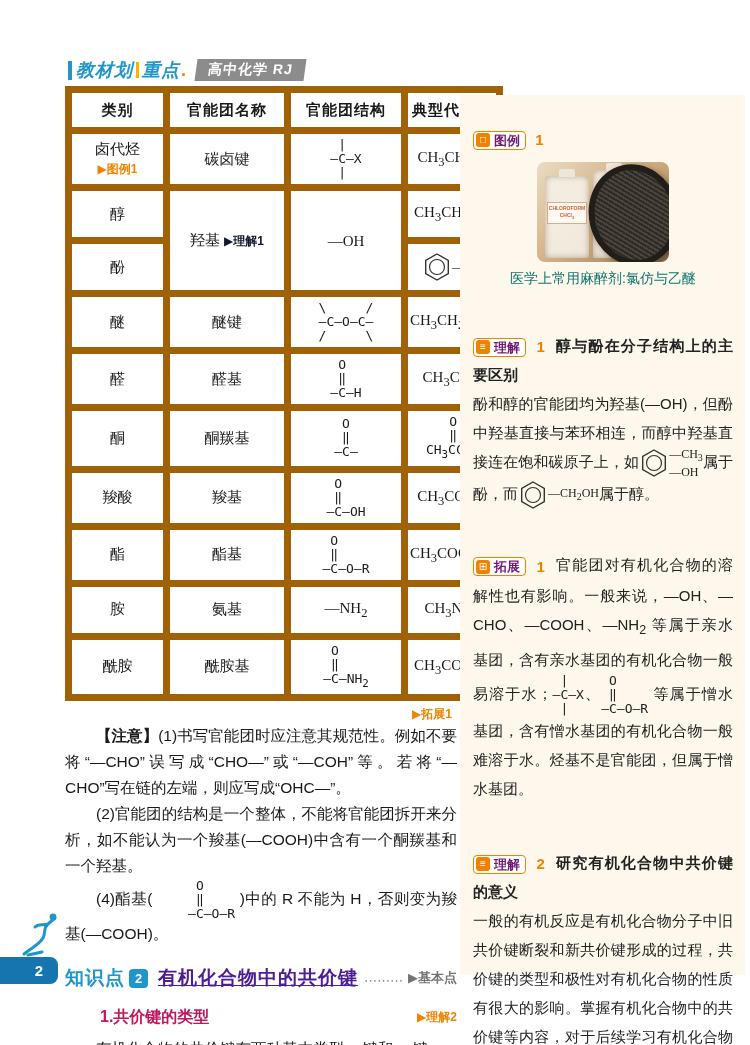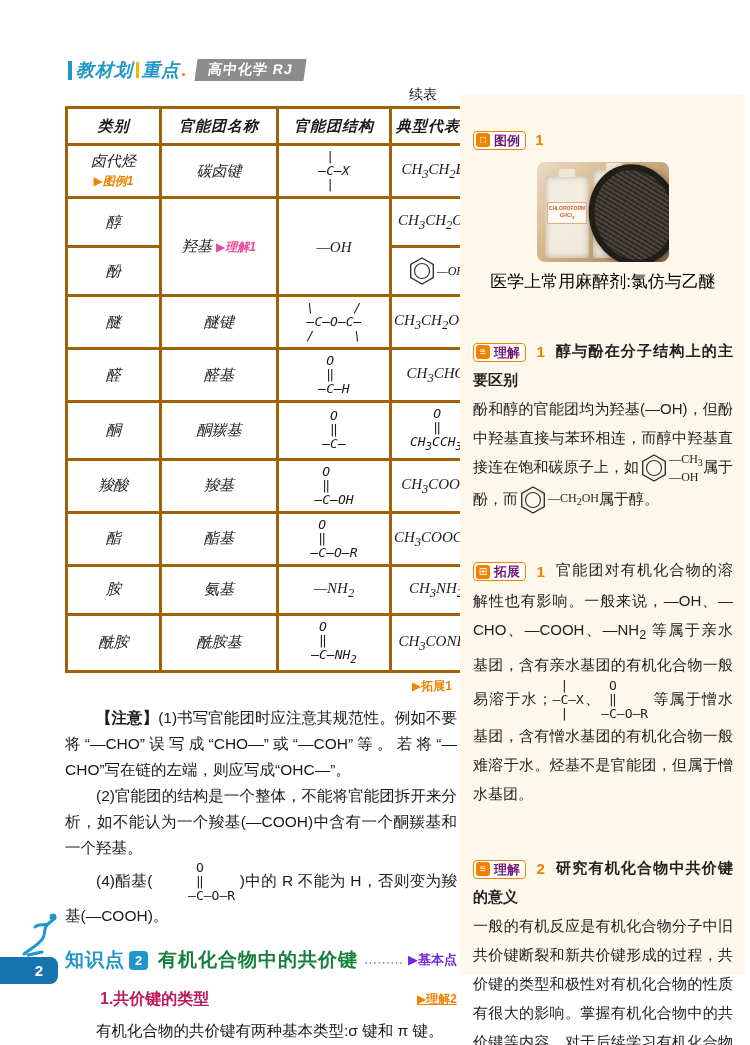--- a/index.html
+++ b/index.html
@@ -12,50 +12,50 @@
   .hdr .brand{color:#2196C9;font-weight:bold;font-size:18px;font-style:italic;letter-spacing:1px;}
   .hdr .bar-yellow{width:3px;height:16px;background:#F5B400;margin:0 3px;}
   .hdr .dot{color:#F08200;font-weight:bold;font-size:18px;margin-left:1px;}
   .hdr .subject{margin-left:10px;background:#8C8C8C;color:#fff;font-weight:bold;font-size:14px;
                 padding:2px 12px;transform:skewX(-8deg);letter-spacing:1px;}
 
   
   .main-col{position:absolute;left:65px;top:84px;width:392px;}
   .table-note{text-align:right;padding-right:20px;font-size:14px;line-height:20px;}
   table.func{border-collapse:collapse;width:387px;table-layout:fixed;margin-top:2px;}
-  table.func th,table.func td{border:3px solid #a16207;text-align:center;vertical-align:middle;padding:4px 2px;font-style:italic;}
+  table.func th,table.func td{border:7px solid #a16207;text-align:center;vertical-align:middle;padding:4px 2px;}
   table.func th{font-size:15px;font-weight:bold;height:26px;letter-spacing:1px;}
   table.func td{font-size:15px;height:38px;}
   .cat-tag{color:#F08200;font-size:12px;font-weight:bold;margin-top:2px;}
-  .name-tag{color:#ec4899;font-size:12px;font-weight:bold;margin-left:4px;}
+  .name-tag{color:#0f172a;font-size:12px;font-weight:bold;margin-left:4px;}
   .formula{font-family:"Liberation Serif","DejaVu Serif",serif;font-size:15px;}
   .stack{display:inline-flex;flex-direction:column;align-items:flex-start;
          font-family:"DejaVu Sans Mono","Liberation Mono",monospace;
          font-size:13px;line-height:14px;vertical-align:middle;text-align:left;}
   .stack .sline{display:block;white-space:pre;}
   .benz{display:inline-flex;align-items:center;vertical-align:middle;}
   .benz-rights{display:inline-flex;flex-direction:column;justify-content:center;
                font-family:"Liberation Serif","DejaVu Serif",serif;font-size:12px;line-height:14px;text-align:left;}
   .expand-ref{width:387px;text-align:right;color:#F08200;font-weight:bold;font-size:12px;margin-top:5px;}
 
-  .notice{margin-top:10px;width:392px;}
+  .notice{width:392px;}
   .notice p{margin:0;text-indent:2em;font-size:15.5px;line-height:26px;text-align:justify;}
   .notice .lead{font-weight:bold;}
 
   .k-header{display:flex;align-items:center;margin-top:18px;width:392px;justify-content:space-between;}
   .k-label{color:#1E96CC;font-weight:bold;font-size:19px;letter-spacing:1px;}
   .k-num{width:19px;height:19px;background:#1E96CC;color:#fff;border-radius:4px;font-size:13px;
          font-weight:bold;display:flex;align-items:center;justify-content:center;margin:0 10px 0 4px;flex:none;}
-  .k-title{color:#15803d;font-weight:bold;font-size:19px;letter-spacing:1px;white-space:nowrap;}
+  .k-title{color:#4c1d95;font-weight:bold;font-size:19px;letter-spacing:1px;white-space:nowrap;text-decoration:underline;}
   .k-dots{flex:1;overflow:hidden;white-space:nowrap;color:#8a8f94;font-size:13px;margin:4px 4px 0 6px;}
-  .k-ref{color:#6d28d9;font-weight:bold;font-size:13px;white-space:nowrap;}
+  .k-ref{color:#737373;font-weight:bold;font-size:13px;white-space:nowrap;}
 
   .sub1-row{display:flex;justify-content:space-between;align-items:center;margin-top:16px;padding-left:35px;}
   .sub1-title{color:#be185d;font-weight:bold;font-size:16px;}
-  .sub1-ref{color:#F08200;font-weight:bold;font-size:12px;text-decoration:underline;}
+  .sub1-ref{color:#F08200;font-weight:bold;font-size:12px;}
   .sub1-body{margin-top:8px;text-indent:2em;font-size:15.5px;line-height:26px;}
 
   
   .sidebar{position:absolute;left:460px;top:95px;width:285px;height:880px;background:#FDF8EB;
            padding:0;box-sizing:border-box;}
   .sb-inner{padding:30px 12px 0 13px;}
   .blk-head{font-size:15px;line-height:28px;font-weight:bold;color:#222;text-align:justify;}
   .blk-body{font-size:15px;line-height:29px;color:#222;text-align:justify;}
   .badge{display:inline-flex;align-items:center;border:1.5px solid #F08200;border-radius:4px;
          background:#fff;padding:1px 5px 1px 2px;margin-right:5px;vertical-align:middle;}
@@ -70,21 +70,21 @@
           box-shadow:inset 0 0 6px rgba(120,90,50,0.5);}
   .bottle .neck{position:absolute;top:-7px;left:50%;transform:translateX(-50%);width:16px;height:8px;
           background:rgba(240,234,222,0.9);border-radius:2px 2px 0 0;}
   .bottle .lbl{position:absolute;left:2px;right:2px;top:32%;background:rgba(255,252,246,0.85);
           border:1px solid rgba(200,120,60,0.6);font-size:5px;line-height:7px;color:#C9622E;
           text-align:center;padding:2px 0;font-weight:bold;}
   .mask{position:absolute;right:-10px;top:2px;width:78px;height:90px;border-radius:50%;
         background:repeating-linear-gradient(45deg,#4a443c 0 2px,#2e2a25 2px 4px),
                    repeating-linear-gradient(-45deg,rgba(90,82,70,.5) 0 2px,rgba(30,27,23,.5) 2px 4px);
         border:6px solid #211d19;transform:rotate(-14deg);box-shadow:2px 3px 6px rgba(40,25,10,.5);}
-  .caption{font-size:17px;text-align:center;margin-top:8px;color:#000000;}
+  .caption{font-size:14px;text-align:center;margin-top:8px;color:#0f766e;}
 
   .sb-gap1{height:44px;} .sb-gap2{height:40px;} .sb-gap3{height:46px;}
   .sb-svg{vertical-align:middle;}
 
   
   .page-tab{position:absolute;left:0;top:957px;width:58px;height:27px;background:#1674AE;
             border-radius:0 8px 8px 0;color:#fff;font-weight:bold;font-size:15px;
             display:flex;align-items:center;justify-content:flex-end;padding-right:15px;box-sizing:border-box;}
   .figure{position:absolute;left:18px;top:912px;}
 </style>
@@ -96,21 +96,20 @@
   <div class="hdr">
     <span class="bar-blue"></span>
     <span class="brand">教材划</span>
     <span class="bar-yellow"></span>
     <span class="brand">重点</span>
     <span class="dot">.</span>
     <span class="subject">高中化学 RJ</span>
   </div>
 
   <div class="main-col">
-    <div class="table-note">续表</div>
 
     <table class="func">
       <thead>
         <tr>
             <th style="width: 87px;">类别</th>
             <th style="width: 110px;">官能团名称</th>
             <th style="width: 106px;">官能团结构</th>
             <th style="width: 84px;">典型代表物</th>
           </tr>
       </thead>

